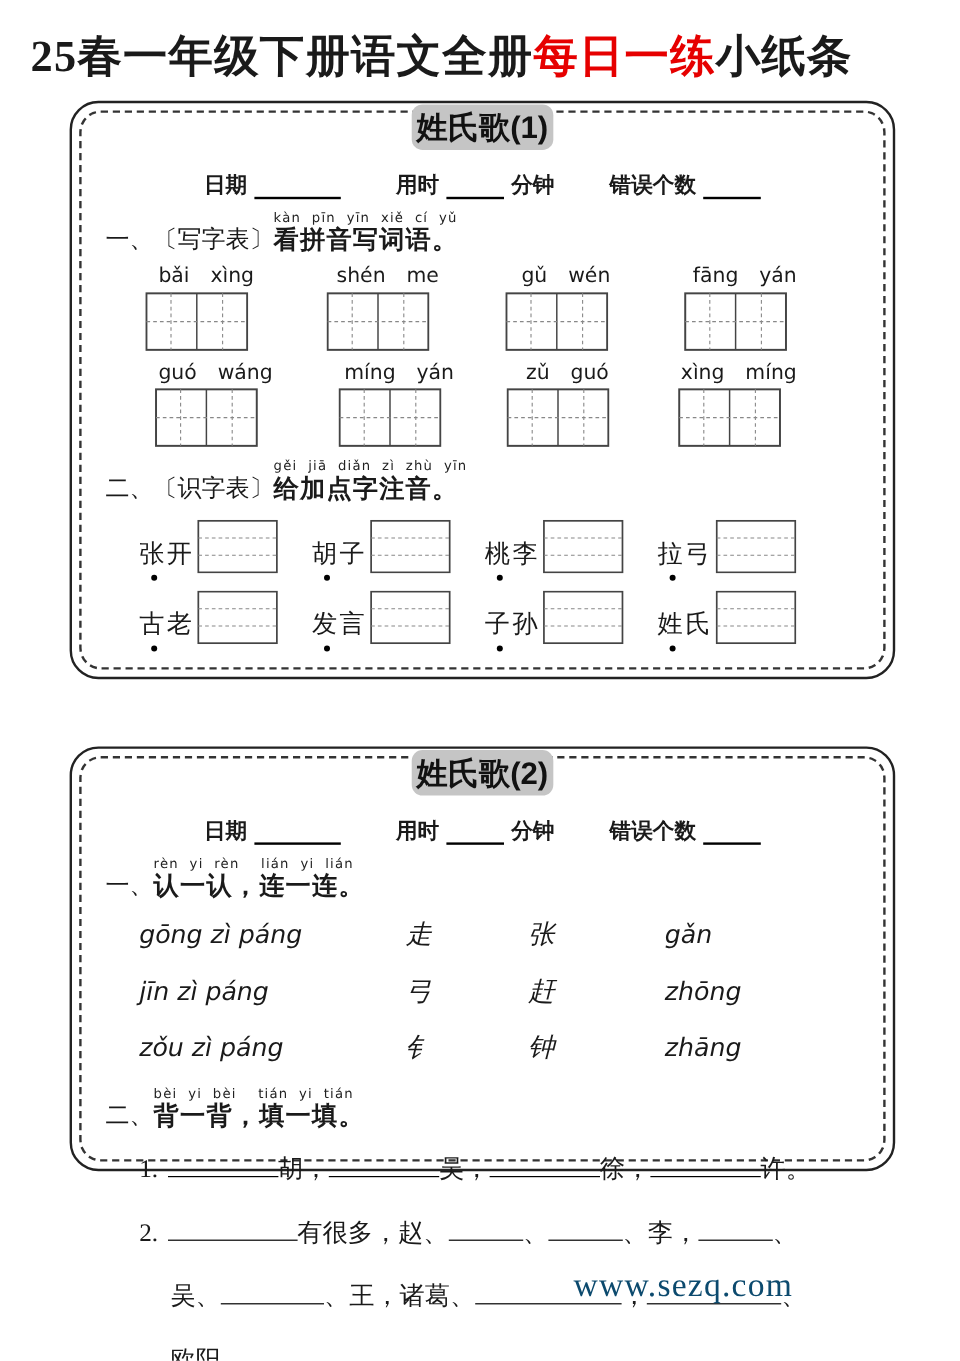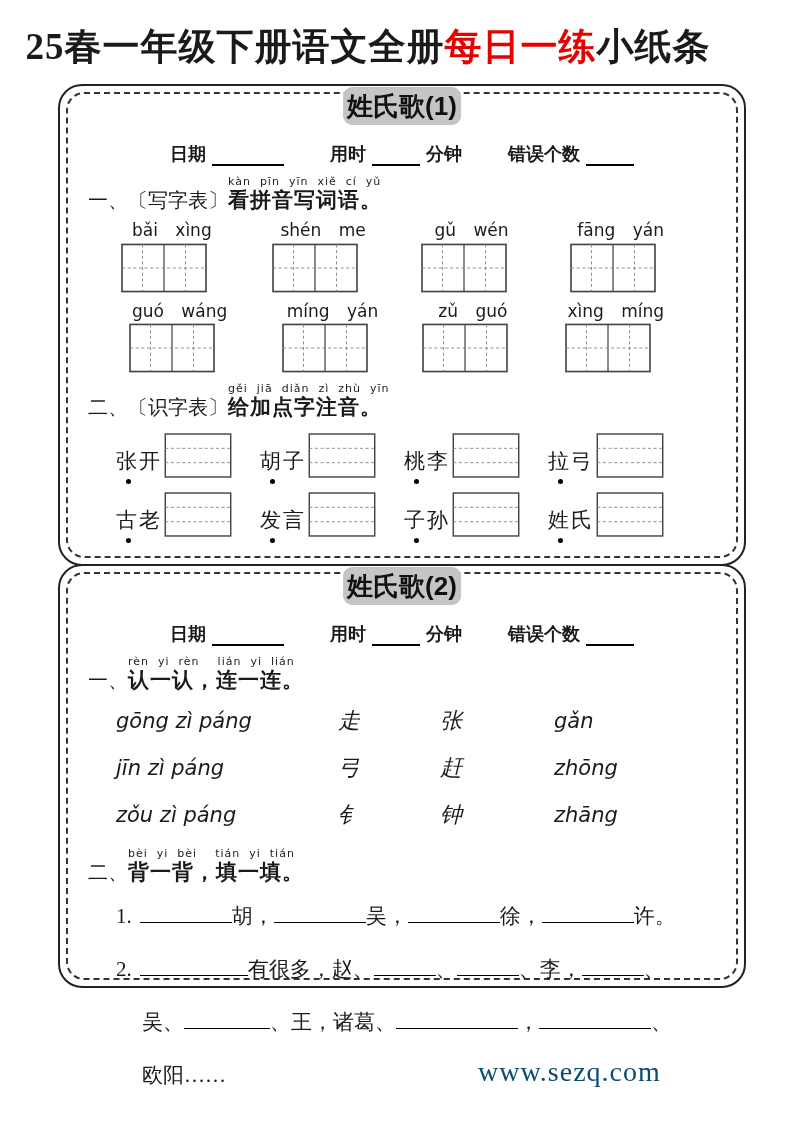--- a/index.html
+++ b/index.html
@@ -18,21 +18,21 @@
   
   .card {
     position:absolute; left:58px; width:688px;
     border:2px solid #222; border-radius:24px; background:#fff;
   }
   .card-inner {
     position:absolute; left:6px; top:6px; right:6px; bottom:6px;
     border:2px dashed #333; border-radius:18px;
   }
   #card1 { top:84px; height:482px; }
-  #card2 { top:564px; height:424px;border-radius:24px; }
+  #card2 { top:622px; height:354px;border-radius:24px; }
   .badge {
     position:absolute; top:1px; left:50%; transform:translateX(-50%);
     background:#c5c5c5; color:#111; border-radius:9px;
     font-family:"Liberation Sans", sans-serif; font-weight:bold;
     font-size:26px; line-height:1; padding:6px 4px; z-index:3; white-space:nowrap;
   }
   .card-content { position:absolute; left:0; top:0; right:0; bottom:0; padding:52px 28px 0 28px; z-index:2; }
   
   .meta {
     display:flex; justify-content:center; align-items:flex-end; gap:6px;

